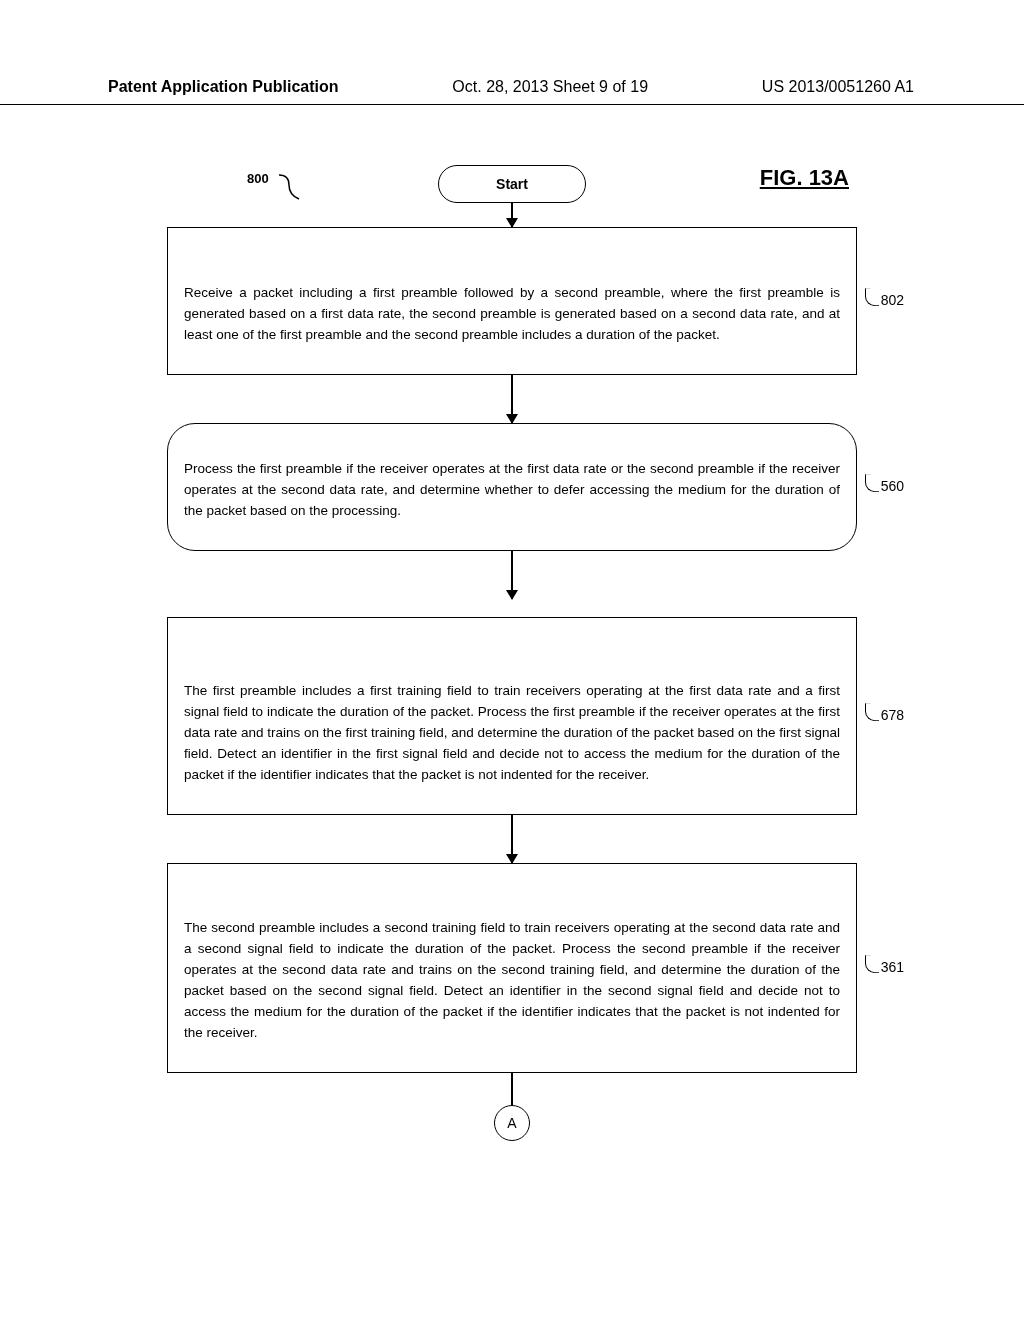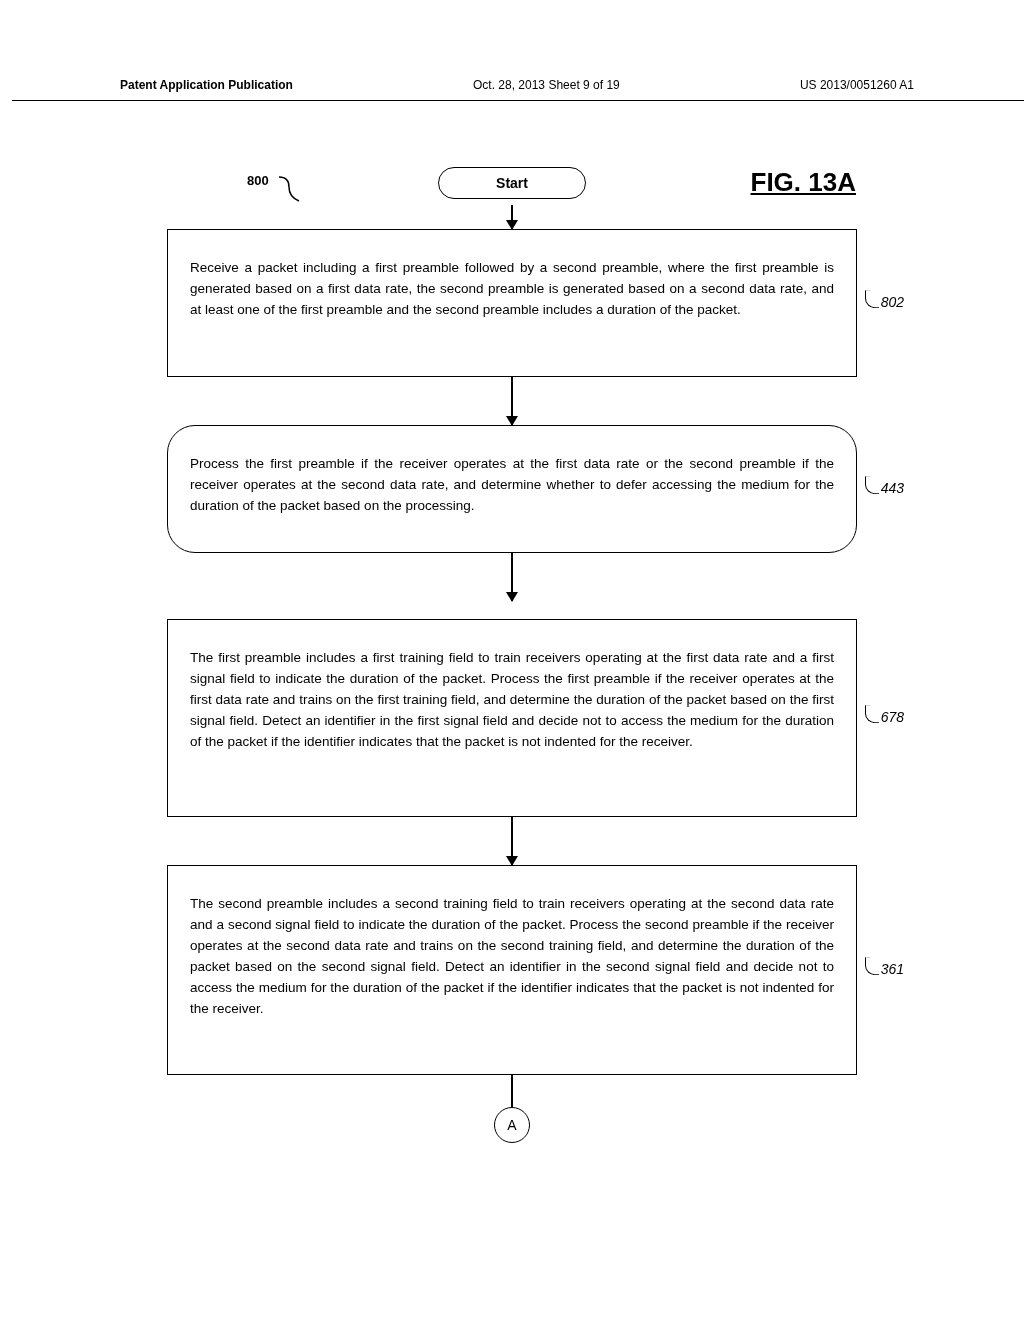--- a/index.html
+++ b/index.html
@@ -11,24 +11,24 @@
       font-family: Arial, Helvetica, sans-serif;
       background: #fff;
       width: 1024px;
       height: 1320px;
       position: relative;
     }
     .page-header {
       display: flex;
       justify-content: space-between;
       padding: 78px 110px 8px 108px;
-      font-size: 12px;
+      font-size: 16px;
       font-weight: normal;
       border-bottom: 1.5px solid #000;
-      margin: 0 0 0 12px;
+      margin: 0 0 0 0;
     }
     .page-header-inner {
       display: flex;
       justify-content: space-between;
       width: 100%;
     }
     .header-part {
       white-space: nowrap;
     }
     .header-part.left {
@@ -39,36 +39,36 @@
       padding: 60px 100px 0 100px;
     }
     .flowchart {
       position: relative;
       width: 690px;
       margin: 0 auto;
     }
     .start-block {
       position: relative;
       width: 148px;
-      height: 32px;
-      margin: 6px auto;
+      height: 38px;
+      margin: 0 auto;
       border: 1.5px solid #000;
       border-radius: 19px;
       display: flex;
       align-items: center;
       justify-content: center;
       font-size: 14px;
       font-weight: bold;
       background: #fff;
     }
     .fig-label {
       position: absolute;
-      right: 1px;
+      right: 8px;
       top: 0;
-      font-size: 26px;
+      font-size: 22px;
       font-weight: bold;
       text-decoration: underline;
     }
     .flow-label-800 {
       position: absolute;
       left: 80px;
       top: 6px;
       font-size: 13px;
       font-weight: bold;
     }
@@ -104,28 +104,28 @@
       left: -5px;
       width: 0;
       height: 0;
       border-left: 6px solid transparent;
       border-right: 6px solid transparent;
       border-top: 10px solid #000;
     }
     .step-box {
       position: relative;
       border: 1.5px solid #000;
-      padding: 28px 22px;
+      padding: 28px 16px;
       font-size: 13.5px;
       line-height: 1.55;
       text-align: justify;
       background: #fff;
       min-height: 100px;
       display: flex;
-      align-items: flex-start;
+      align-items: flex-end;
     }
     .step-box.h1 {
       min-height: 148px;
     }
     .step-box.h2 {
       min-height: 128px;
       border-radius: 28px;
     }
     .step-box.h3 {
       min-height: 198px;
@@ -135,21 +135,20 @@
       min-height: 210px;
     }
     .step-ref {
       position: absolute;
       right: -48px;
       top: 50%;
       transform: translateY(-50%);
       font-size: 14px;
       display: flex;
       align-items: center;
-      font-style: italic;
     }
     .step-ref-curve {
       display: inline-block;
       width: 14px;
       height: 18px;
       border-left: 1.5px solid #000;
       border-bottom: 1.5px solid #000;
       border-bottom-left-radius: 10px;
       margin-right: 2px;
       position: relative;
@@ -211,21 +210,21 @@
     </div>
 
     <div class="connector long">
       <div class="arrowhead"></div>
     </div>
 
     <div class="step-box h2">
       <span>Process the first preamble if the receiver operates at the first data rate or the second preamble if the receiver operates at the second data rate, and determine whether to defer accessing the medium for the duration of the packet based on the processing.</span>
       <div class="step-ref">
         <span class="step-ref-curve"></span>
-        <span>443</span>
+        <span>560</span>
       </div>
     </div>
 
     <div class="connector long">
       <div class="arrowhead"></div>
     </div>
 
     <div class="step-box h3">
       <span>The first preamble includes a first training field to train receivers operating at the first data rate and a first signal field to indicate the duration of the packet. Process the first preamble if the receiver operates at the first data rate and trains on the first training field, and determine the duration of the packet based on the first signal field. Detect an identifier in the first signal field and decide not to access the medium for the duration of the packet if the identifier indicates that the packet is not indented for the receiver.</span>
       <div class="step-ref">

